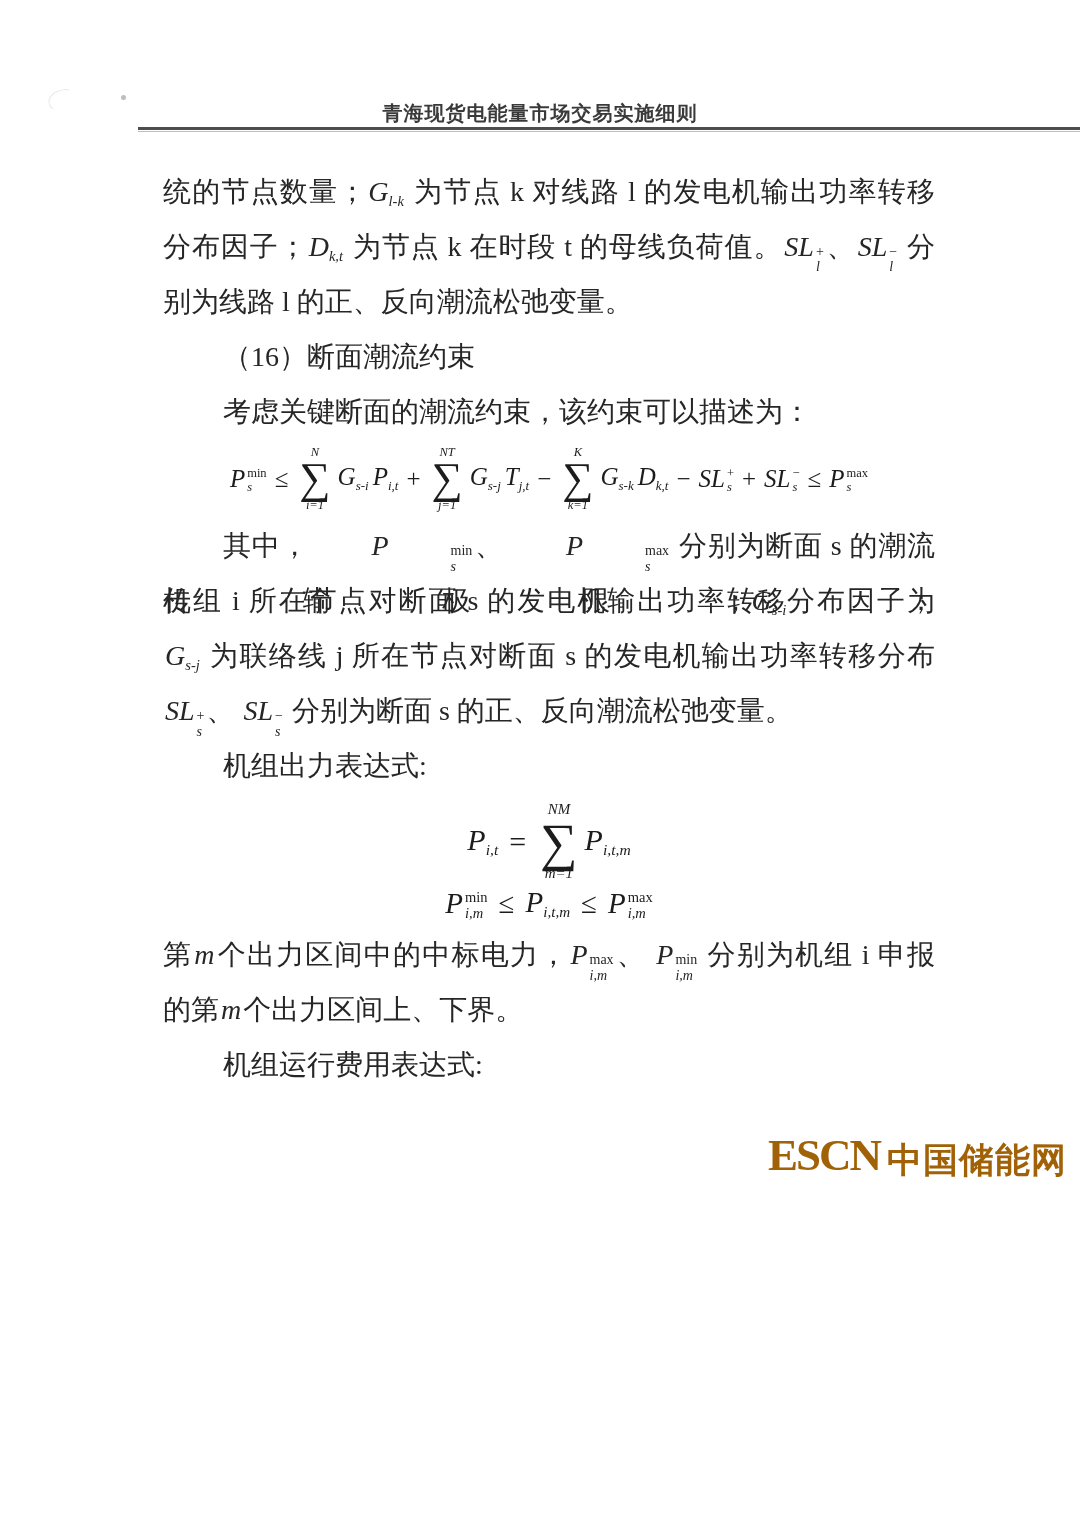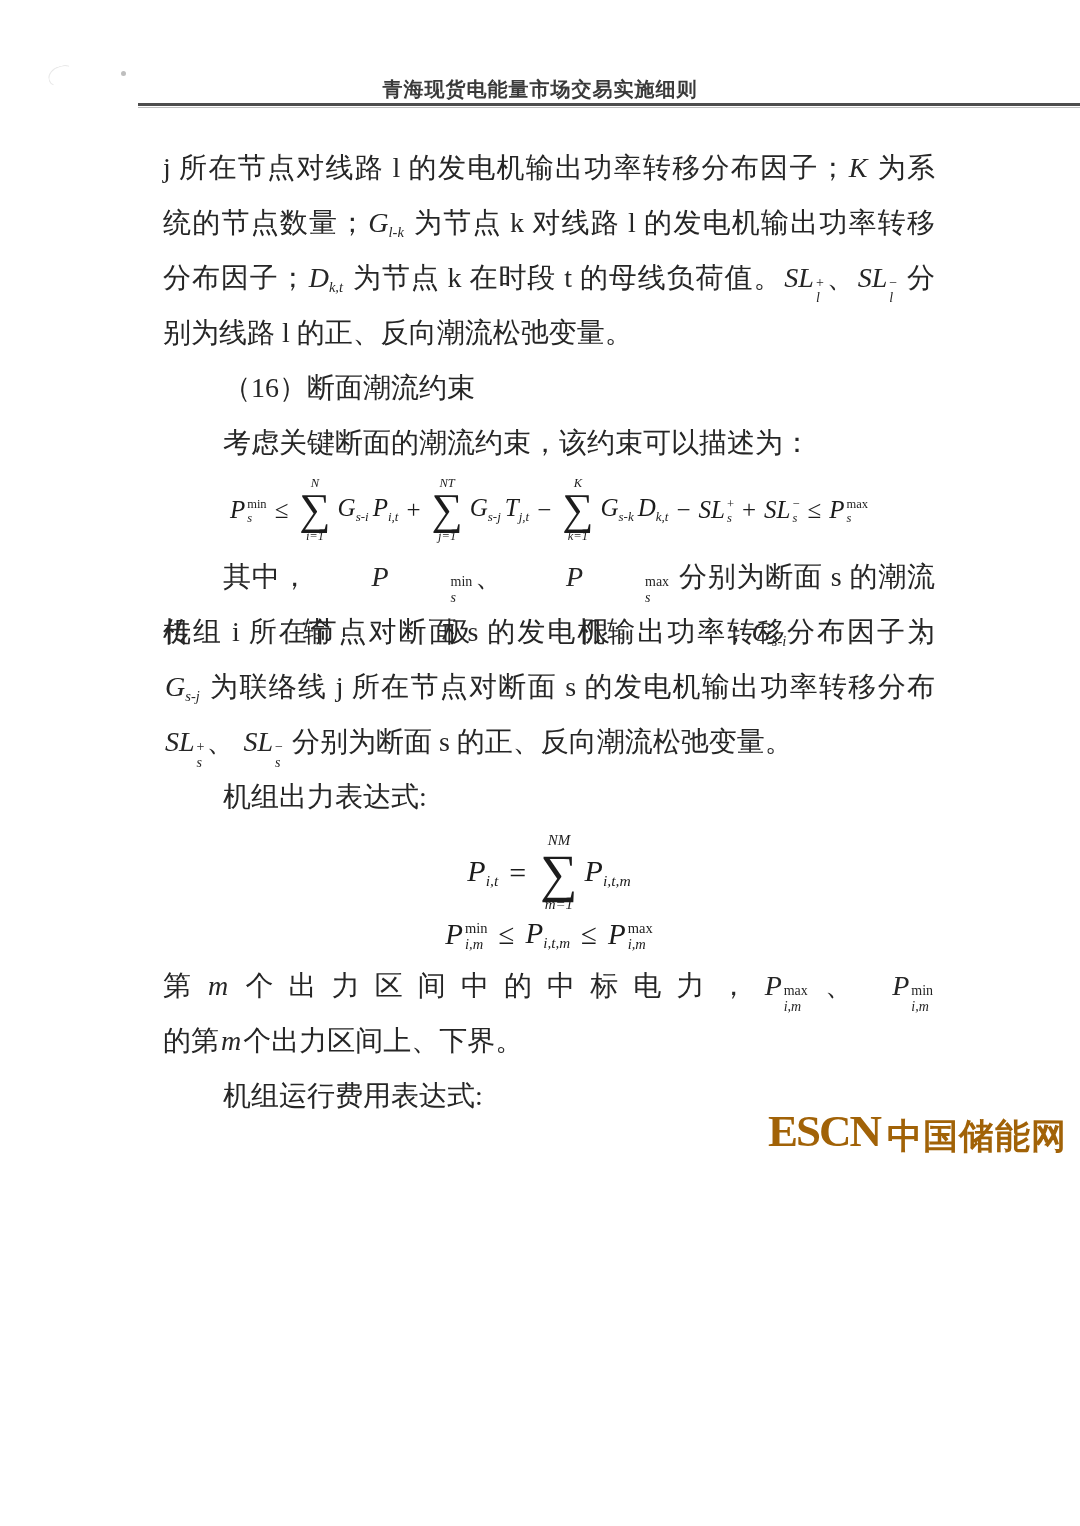--- a/index.html
+++ b/index.html
@@ -1,17 +1,17 @@
 <!DOCTYPE html>
 <html><head>
 <meta charset="utf-8">
 <style>
   html,body{margin:0;padding:0;background:#fff;}
   .page{position:relative;width:1080px;height:1173px;background:#ffffff;overflow:hidden;
-        font-family:"Liberation Serif",serif;color:#262626;}
+        font-family:"Liberation Serif",serif;color:#262626;margin-top:24px;}
   
   .doc-header{position:absolute;top:76px;left:0;width:100%;text-align:center;
         font-family:"Liberation Sans",sans-serif;font-size:20px;font-weight:600;
         color:#3a3a3a;letter-spacing:1px;}
   .header-rule{position:absolute;top:103px;left:138px;right:0;height:3px;background:#4d4d4d;}
   .header-rule:after{content:"";position:absolute;left:0;right:0;top:4px;height:1px;background:rgba(70,70,70,.35);}
   
   .smudge-a{position:absolute;left:48px;top:66px;width:24px;height:18px;border:1px solid rgba(130,130,130,.30);
         border-right-color:transparent;border-bottom-color:transparent;border-radius:60% 40% 50% 50%;transform:rotate(-15deg);opacity:.6;}
   .smudge-b{position:absolute;left:121px;top:71px;width:5px;height:5px;background:rgba(110,110,110,.45);border-radius:50%;}
@@ -52,21 +52,20 @@
 <body>
 
 <div class="page">
   <div class="smudge-a"></div>
   <div class="smudge-b"></div>
 
   <div class="doc-header">青海现货电能量市场交易实施细则</div>
   <div class="header-rule"></div>
 
   <div class="doc-body">
-      <div class="line just"><span class="tx">j 所在节点对线路 l 的发电机输出功率转移分布因子；</span><span class="mv">K</span><span class="tx"> 为系</span></div>
       <div class="line just"><span class="tx">统的节点数量；</span><span class="mv">G<span class="sb">l-k</span></span><span class="tx"> 为节点 k 对线路 l 的发电机输出功率转移</span></div>
       <div class="line just"><span class="tx">分布因子；</span><span class="mv">D<span class="sb">k,t</span></span><span class="tx"> 为节点 k 在时段 t 的母线负荷值。</span><span class="mss">
           <span class="base">SL</span>
           <span class="scripts">
             <span class="up">+</span>
             <span class="dn">l</span>
           </span>
         </span><span class="tx">、</span><span class="mss">
           <span class="base">SL</span>
           <span class="scripts">
@@ -197,21 +196,21 @@
           <span class="scripts">
             <span class="up">max</span>
             <span class="dn">i,m</span>
           </span>
         </span><span class="tx">、 </span><span class="mss">
           <span class="base">P</span>
           <span class="scripts">
             <span class="up">min</span>
             <span class="dn">i,m</span>
           </span>
-        </span></div>
+        </span><span class="tx"> 分别为机组 i 申报</span></div>
       <div class="line"><span class="tx">的第</span><span class="mv">m</span><span class="tx">个出力区间上、下界。</span></div>
       <div class="line indent"><span class="tx">机组运行费用表达式:</span></div>
     </div>
 
   <div class="page-number">79</div>
 
   <div class="site-logo">
     <span class="logo-en">ESCN</span>
     <span class="logo-cn">中国储能网</span>
   </div>

